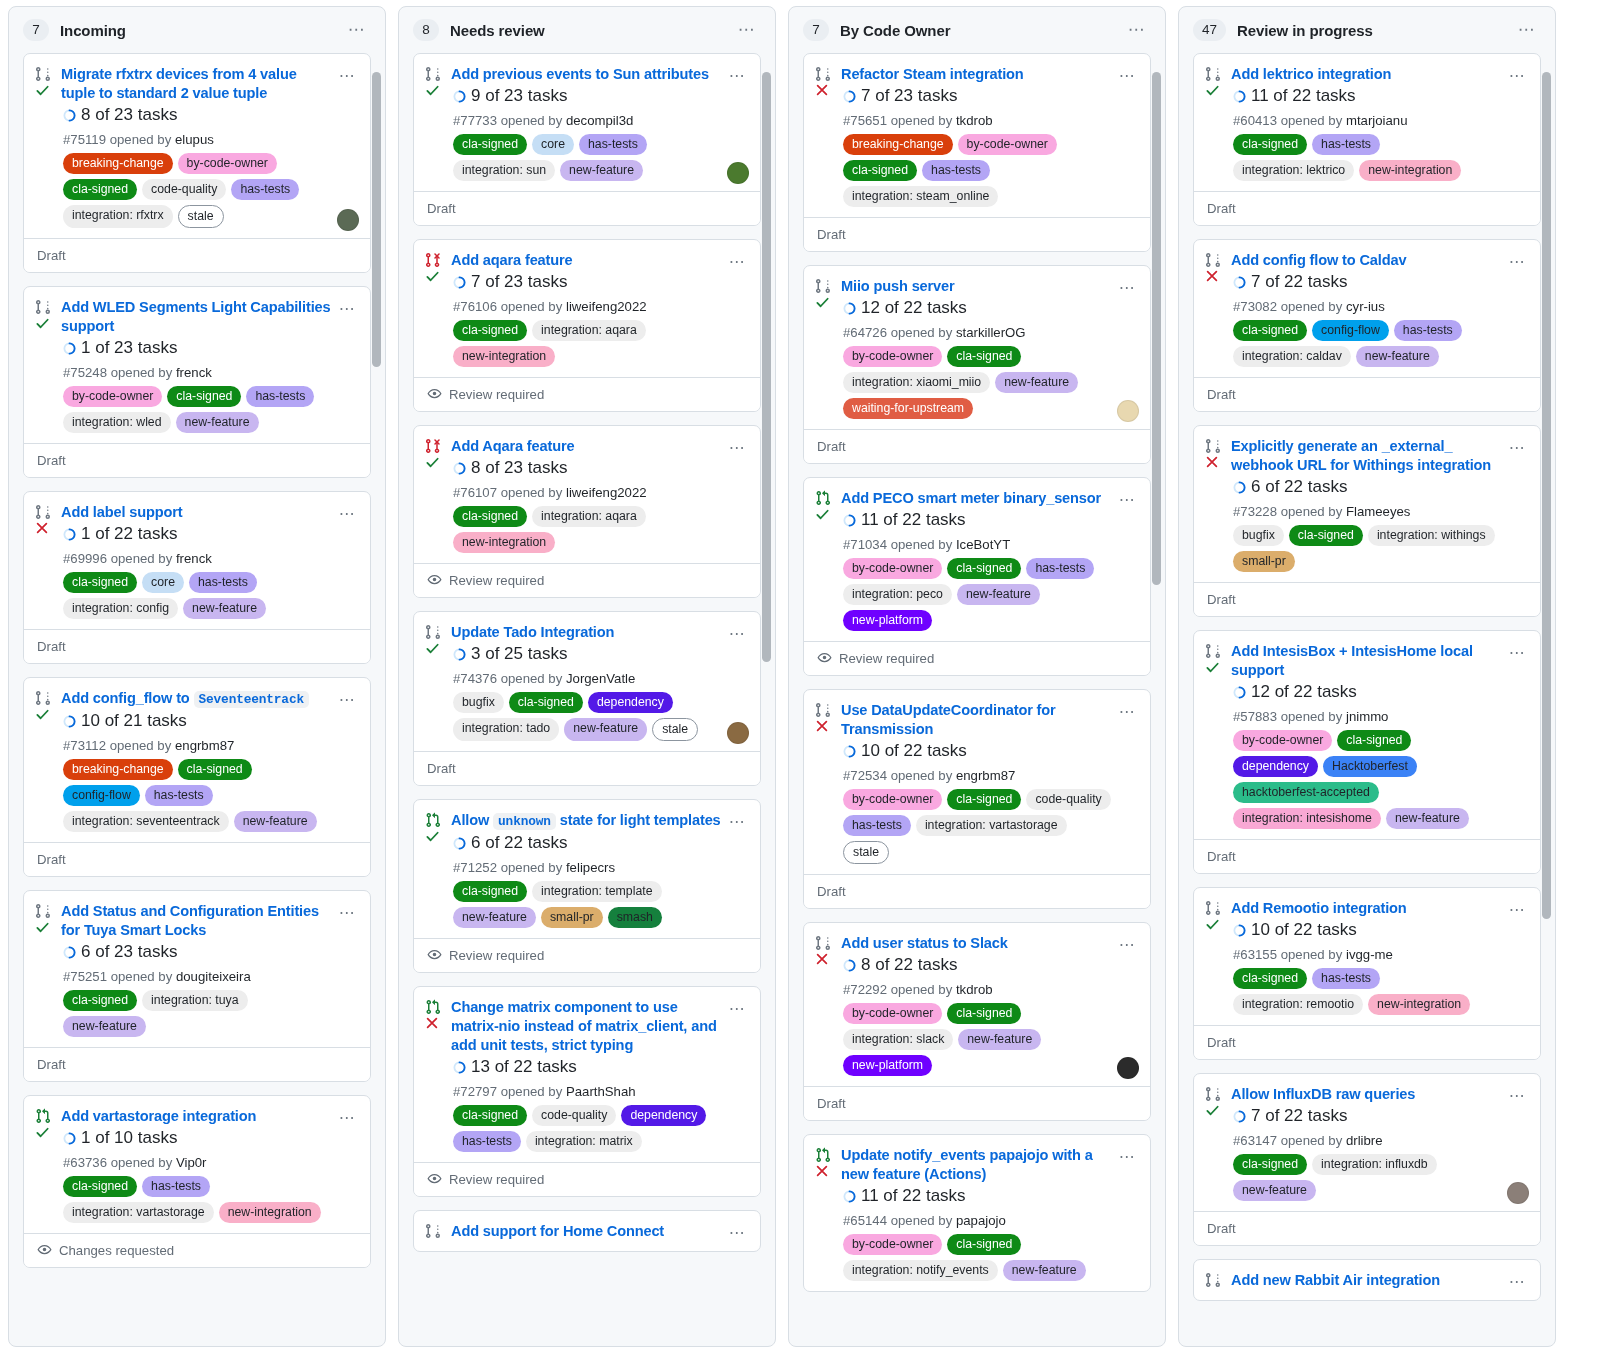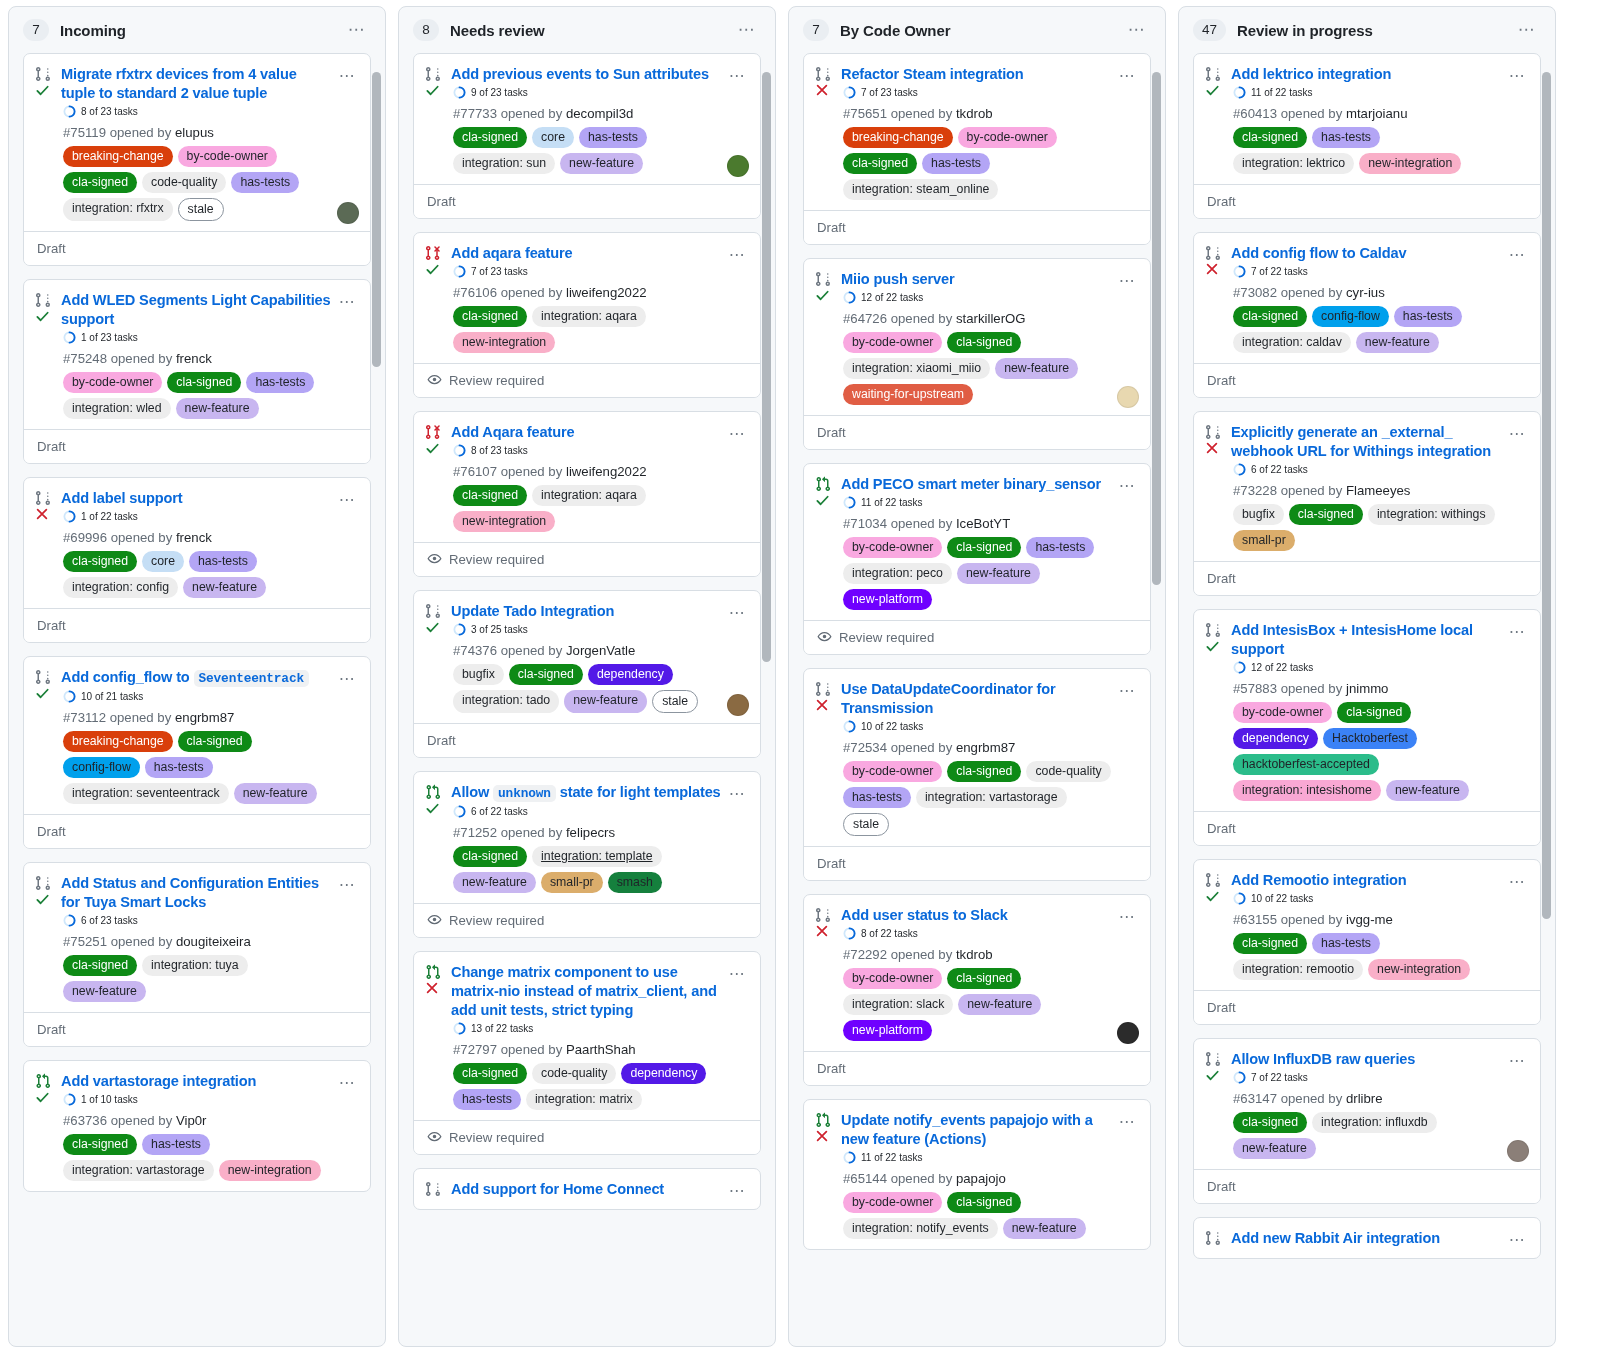--- a/index.html
+++ b/index.html
@@ -128,21 +128,21 @@
     line-height: 8px;
     padding-top: 7px;
     flex: 0 0 auto;
     margin-left: 6px;
     cursor: pointer;
   }
   .tasks-row {
     display: flex;
     align-items: center;
     gap: 5px;
-    font-size: 10px;
+    font-size: 17px;
     color: #1f2328;
     margin-top: 2px;
     margin-left: 2px;
   }
   .meta {
     font-size: 13.2px;
     color: #636c76;
     margin-top: 7px;
     margin-left: 2px;
   }
@@ -473,20 +473,28 @@
        <div class="labels">
                     <span class="label" style="background:#0e8a16;color:#ffffff;">cla-signed</span>
                     <span class="label" style="background:#b3a5f5;color:#1f2328;">has-tests</span>
                     <span class="label" style="background:#ededed;color:#1f2328;">integration: vartastorage</span>
                     <span class="label" style="background:#f9afc8;color:#1f2328;">new-integration</span>
                   </div>
            </div>
          </div>
 
        </div>
+            <div class="card-footer">
+           <span>
+                <svg width="15" height="15" viewBox="0 0 16 16" fill="#636c76">
+                  <path d="M8 2c3.3 0 6.1 2.2 7.3 4.6a1 1 0 0 1 0 .8C14.1 9.8 11.3 12 8 12S1.9 9.8.7 7.4a1 1 0 0 1 0-.8C1.9 4.2 4.7 2 8 2Zm0 1.4C5.4 3.4 3.1 5.1 2 7c1.1 1.9 3.4 3.6 6 3.6S12.9 8.9 14 7c-1.1-1.9-3.4-3.6-6-3.6Zm0 1.7a1.9 1.9 0 1 1 0 3.8 1.9 1.9 0 0 1 0-3.8Z"></path>
+                </svg>
+              </span>
+           <span>Changes requested</span>
+         </div>
           </div>
         </div>
       </div>
       <div class="scrollbar">
         <div class="scrollthumb" style="top: 1%; height: 23%;"></div>
       </div>
     </div>
     <div class="column">
       <div class="col-header">
         <span class="count-pill">8</span>
@@ -719,21 +727,21 @@
                         <path d="M8 1.7a6.3 6.3 0 0 1 0 12.6" fill="none" stroke="#0969da" stroke-width="2.2" stroke-linecap="round"></path>
                       </svg>
                     </span>
          <span>6 of 22 tasks</span>
        </div>
        <div class="meta">
          <span>#71252</span><span> opened by </span><span class="author">felipecrs</span>
        </div>
        <div class="labels">
                     <span class="label" style="background:#0e8a16;color:#ffffff;">cla-signed</span>
-                    <span class="label" style="background:#ededed;color:#1f2328;text-decoration:underline;">integration: template</span>
+                    <span class="label" style="background:#ededed;color:#1f2328;">integration: template</span>
                     <span class="label" style="background:#c8b6f0;color:#1f2328;">new-feature</span>
                     <span class="label" style="background:#dbad6b;color:#1f2328;">small-pr</span>
                     <span class="label" style="background:#15803d;color:#1f2328;">smash</span>
                   </div>
            </div>
          </div>
 
        </div>
             <div class="card-footer">
            <span>

